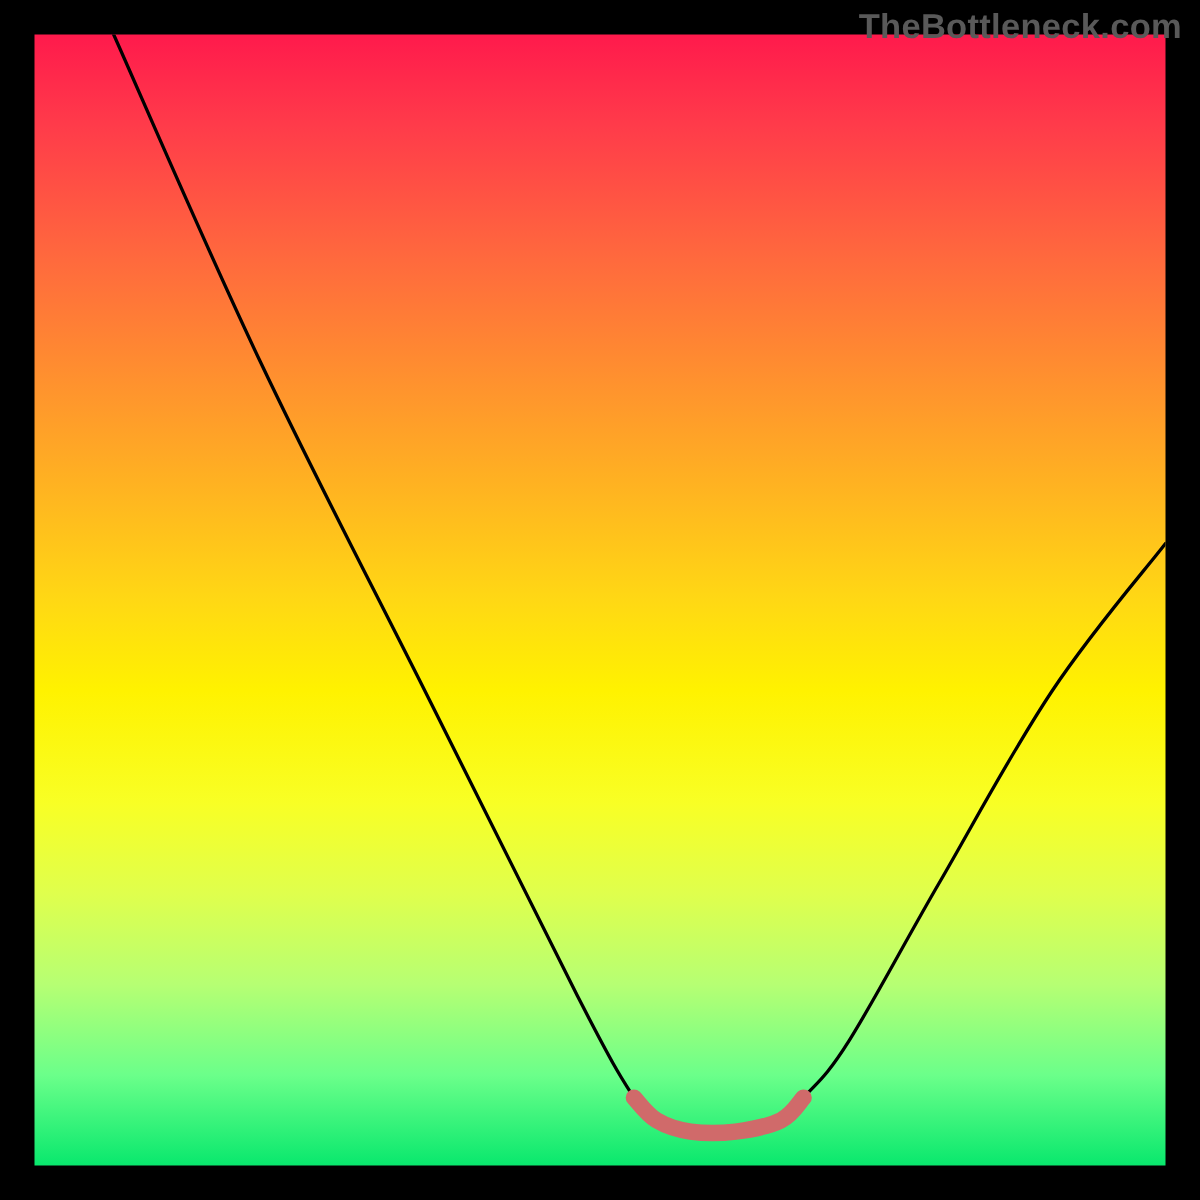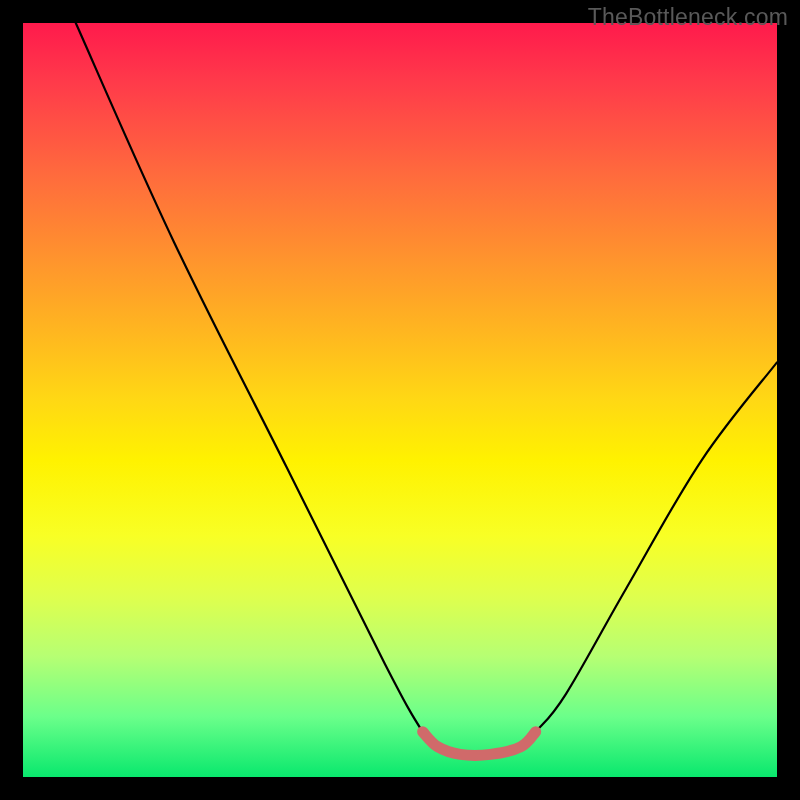--- a/index.html
+++ b/index.html
@@ -38,21 +38,21 @@
       #6bff8a 92%,
       #09e86d 100%
     );
   }
   .watermark {
     position: absolute;
     top: 4px;
     right: 12px;
     color: #595959;
     font-size: 23px;
-    font-weight: 400;
+    font-weight: 700;
     letter-spacing: 0.2px;
     user-select: none;
   }
   svg {
     position: absolute;
     left: 0;
     top: 0;
     width: 754px;
     height: 754px;
   }

